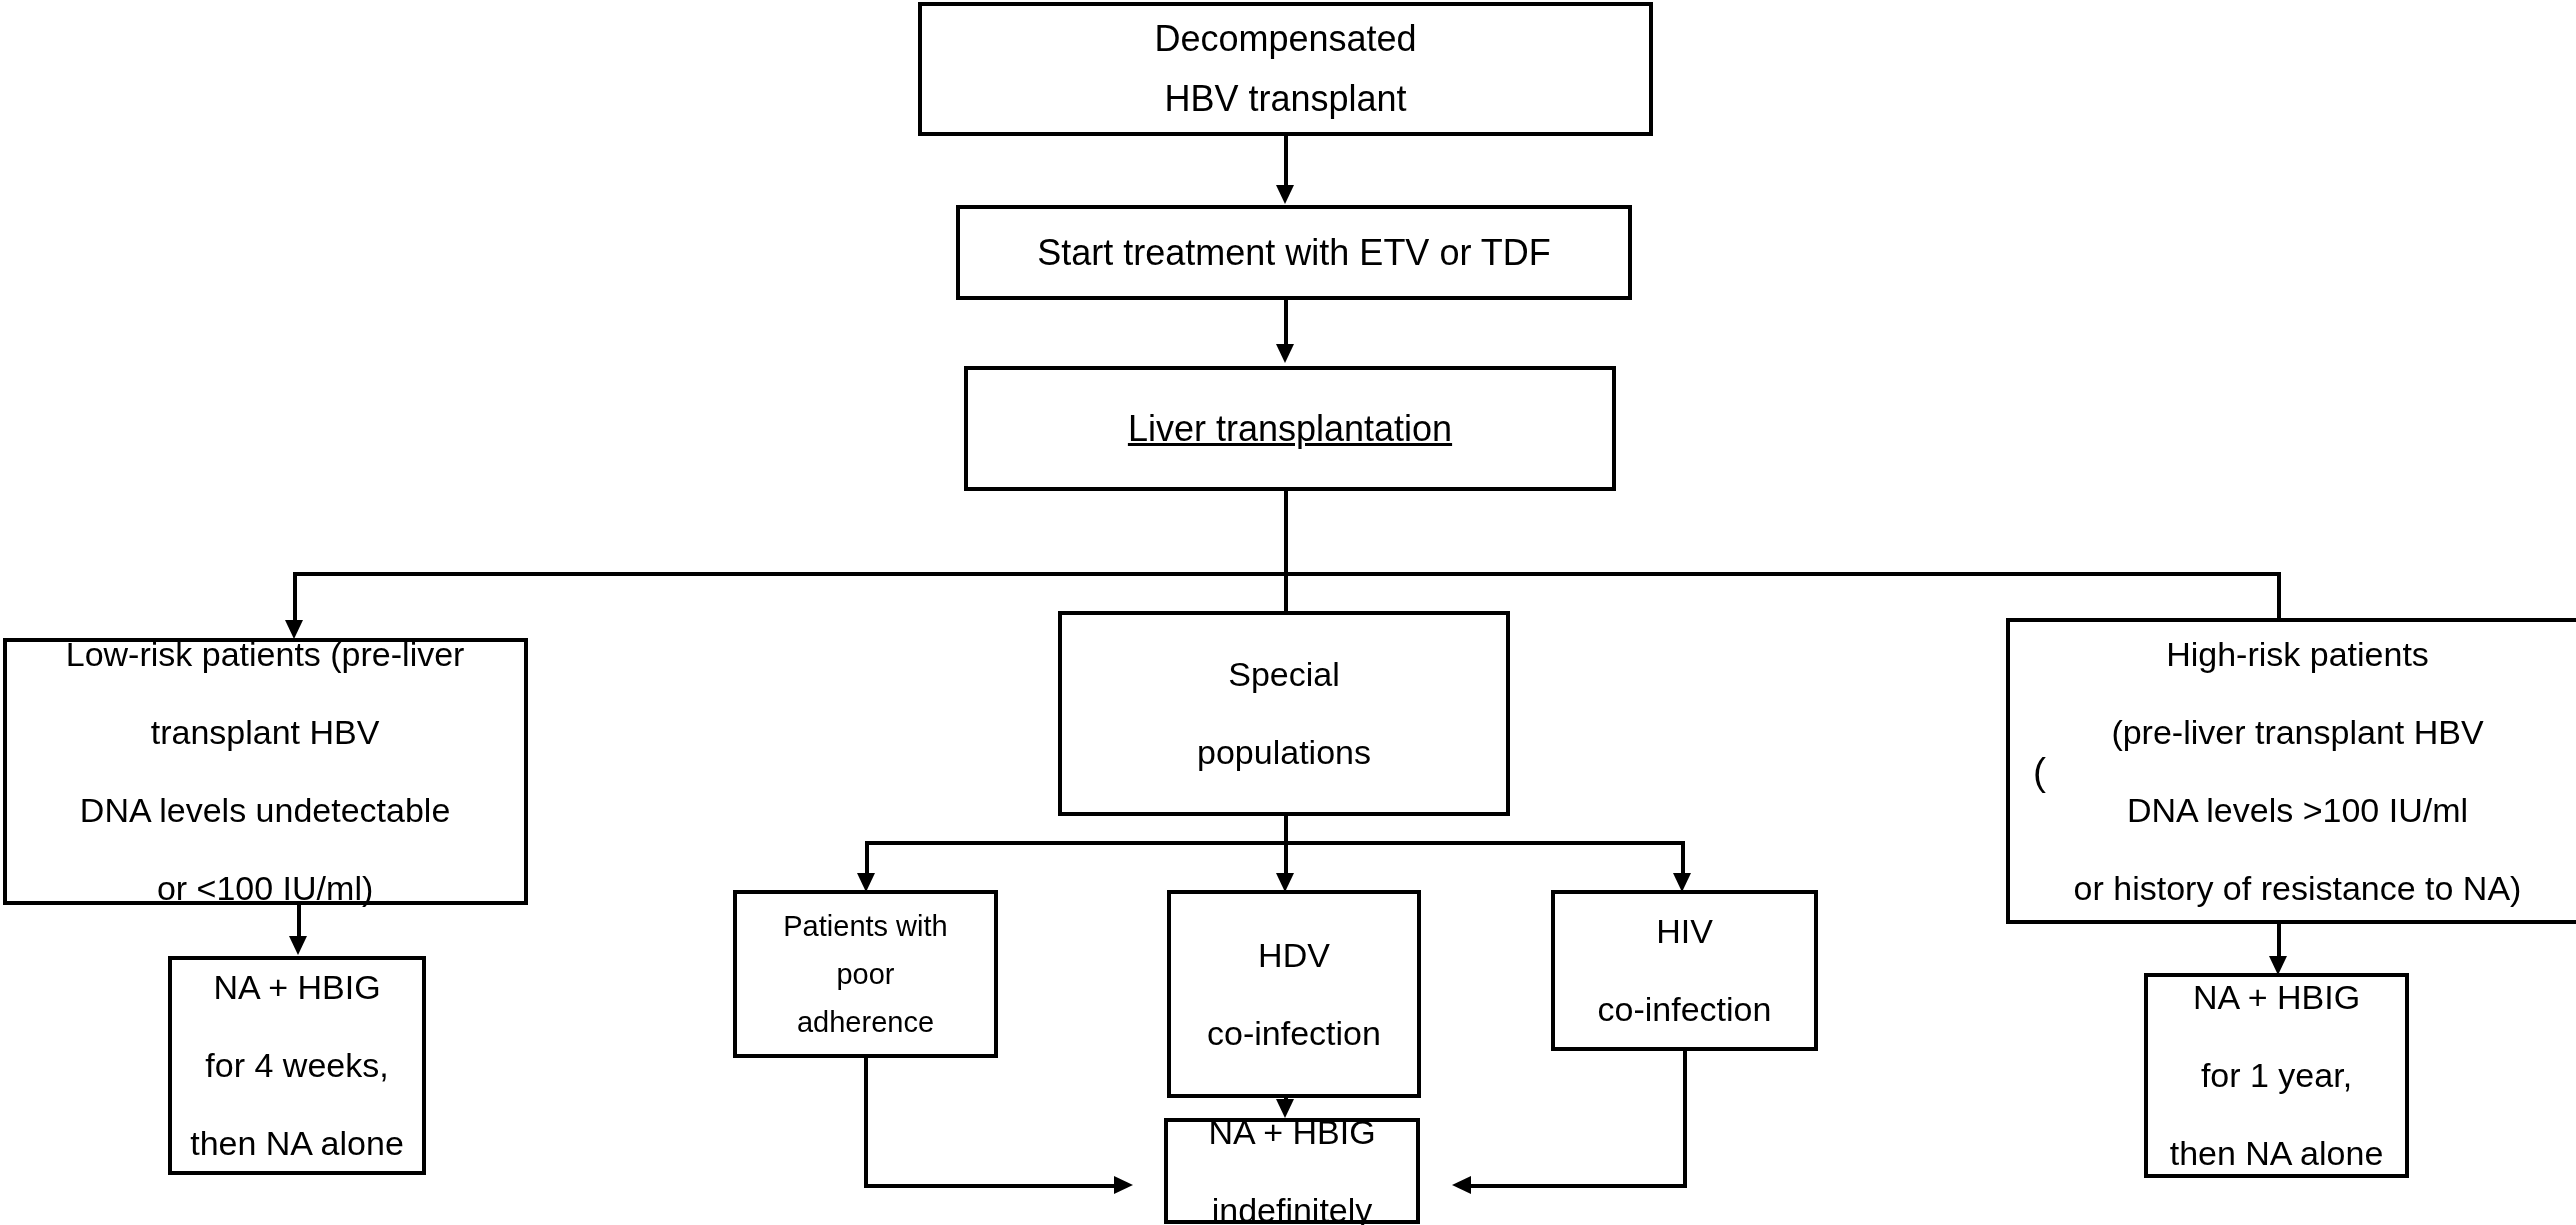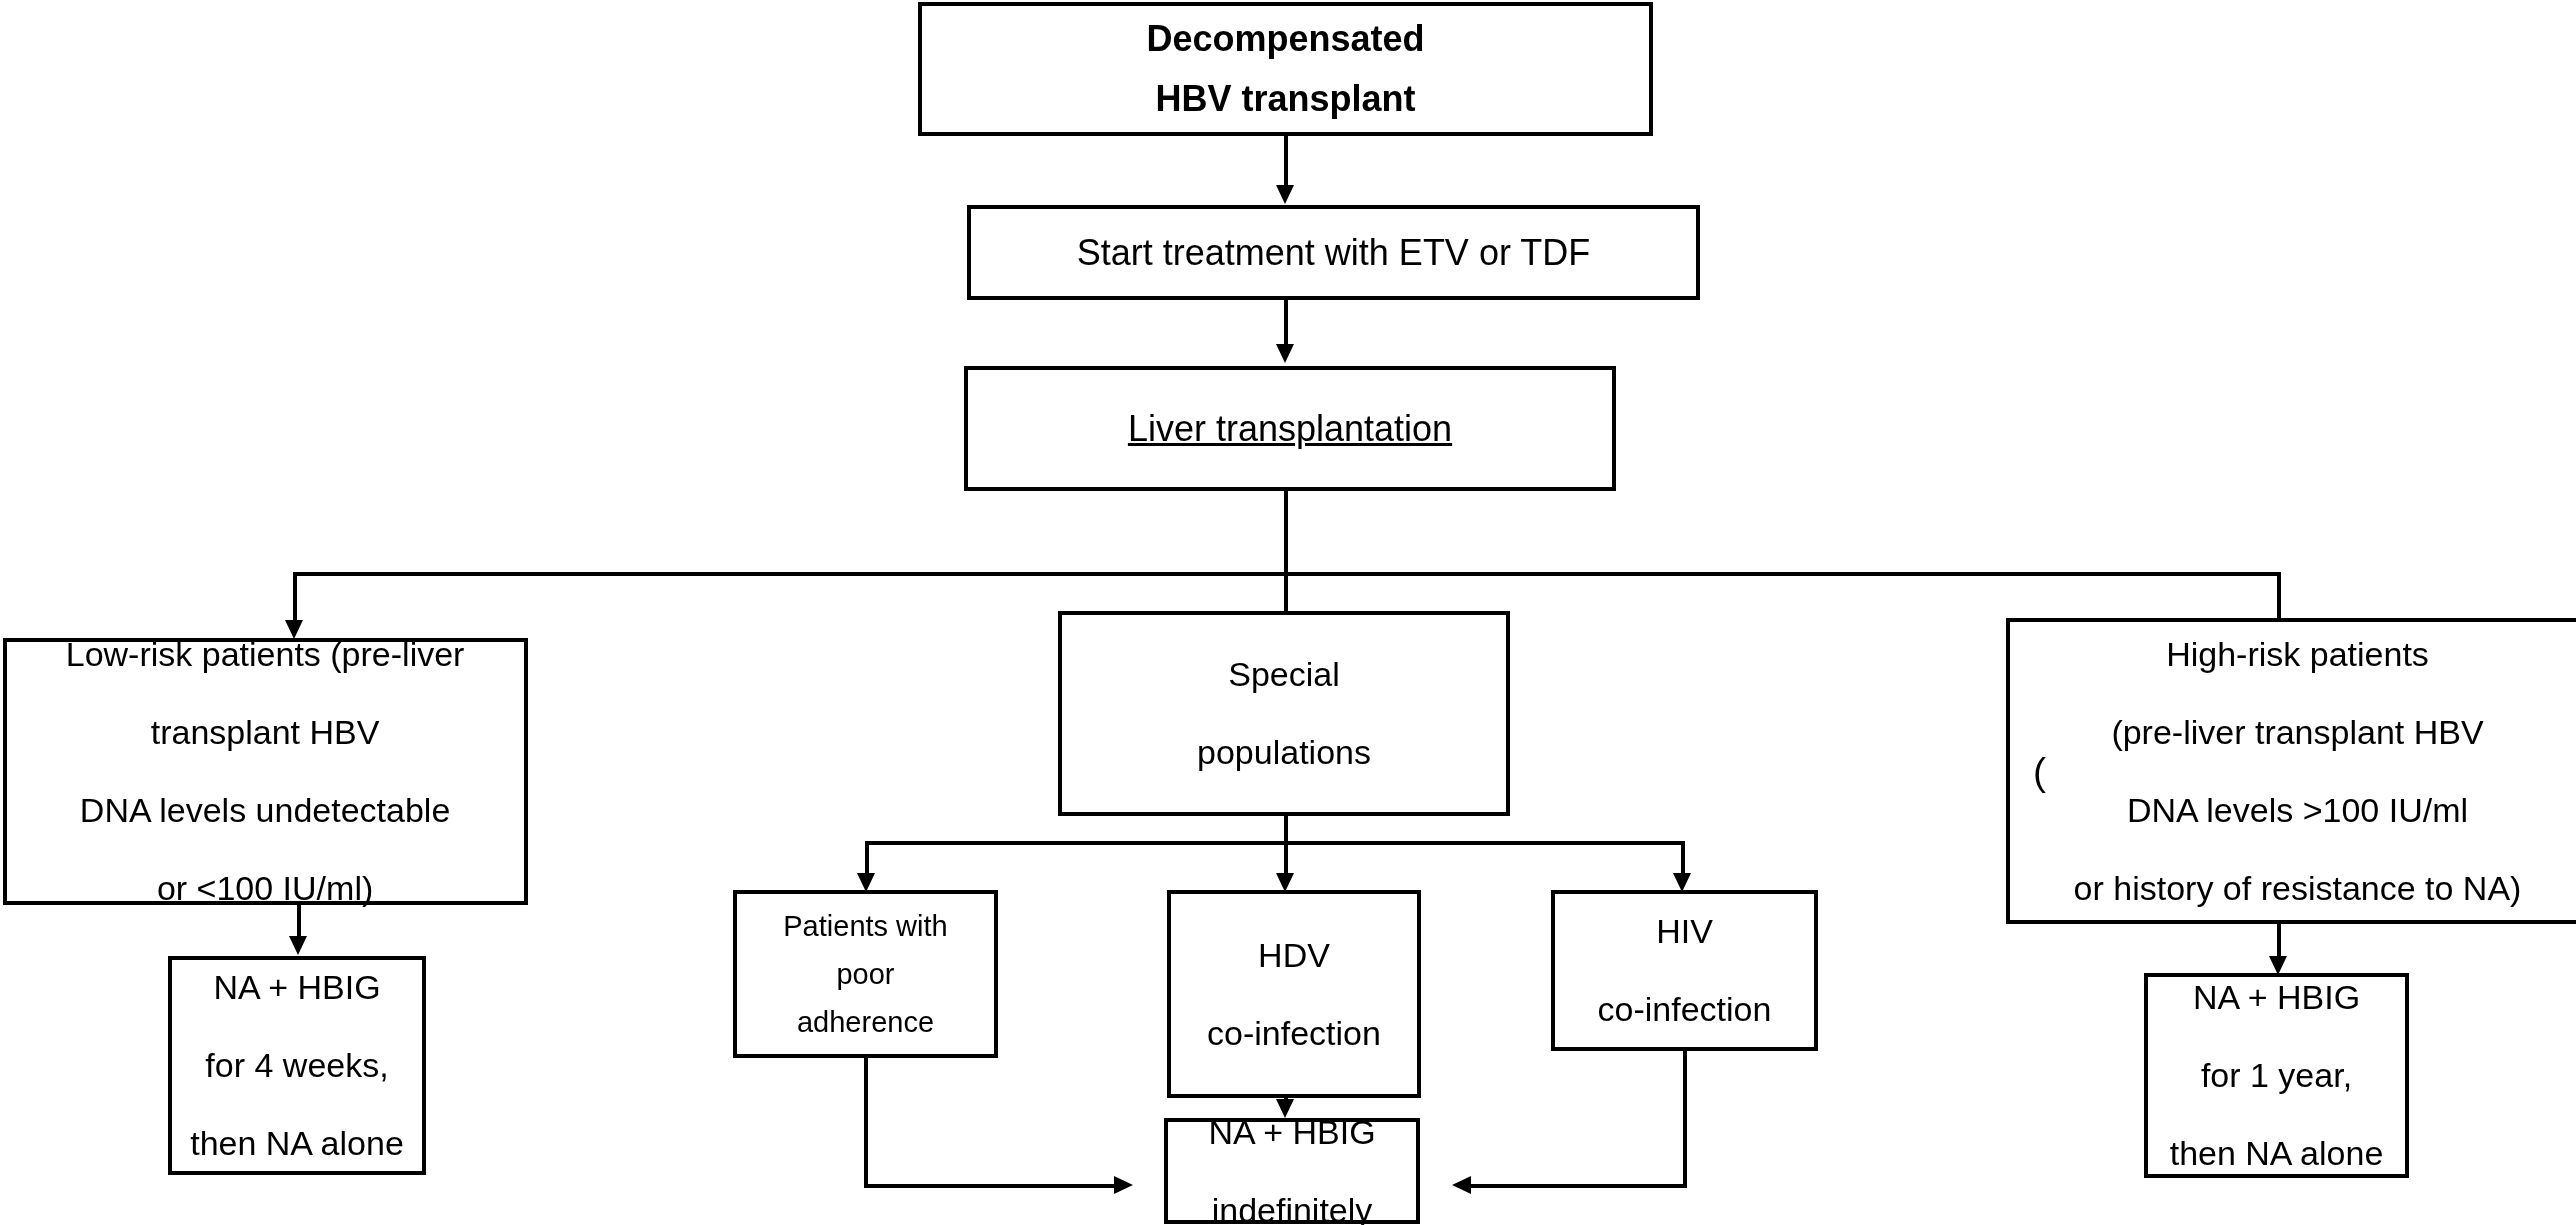--- a/index.html
+++ b/index.html
@@ -83,29 +83,29 @@
     line-height: 39px;
     color: #000000;
     z-index: 4;
   }
 </style>
 </head>
 <body>
 
 <div id="canvas">
 
-  <div class="node fs-lg" style="left:918px; top:1.8px; width:735px; height:134px;font-weight:bold;">
+  <div class="node fs-lg" style="left:918px; top:1.8px; width:735px; height:134px;">
     <span class="ln">Decompensated</span>
     <span class="ln">HBV transplant</span>
   </div>
 
   <div class="vline" style="left:1284px; top:136px; height:51px;"></div>
   <div class="arrow-down" style="left:1276px; top:185px;"></div>
 
-  <div class="node fs-lg" style="left:956px; top:205px; width:733px; height:95px;margin-left:11px;">
+  <div class="node fs-lg" style="left:956px; top:205px; width:676px; height:95px;">
     <span class="ln">Start treatment with ETV or TDF</span>
   </div>
 
   <div class="vline" style="left:1284px; top:300px; height:46px;"></div>
   <div class="arrow-down" style="left:1276px; top:344px;"></div>
 
   <div class="node fs-lg" style="left:964px; top:366px; width:652px; height:125px;text-decoration:underline;">
     <span class="ln">Liver transplantation</span>
   </div>
 

